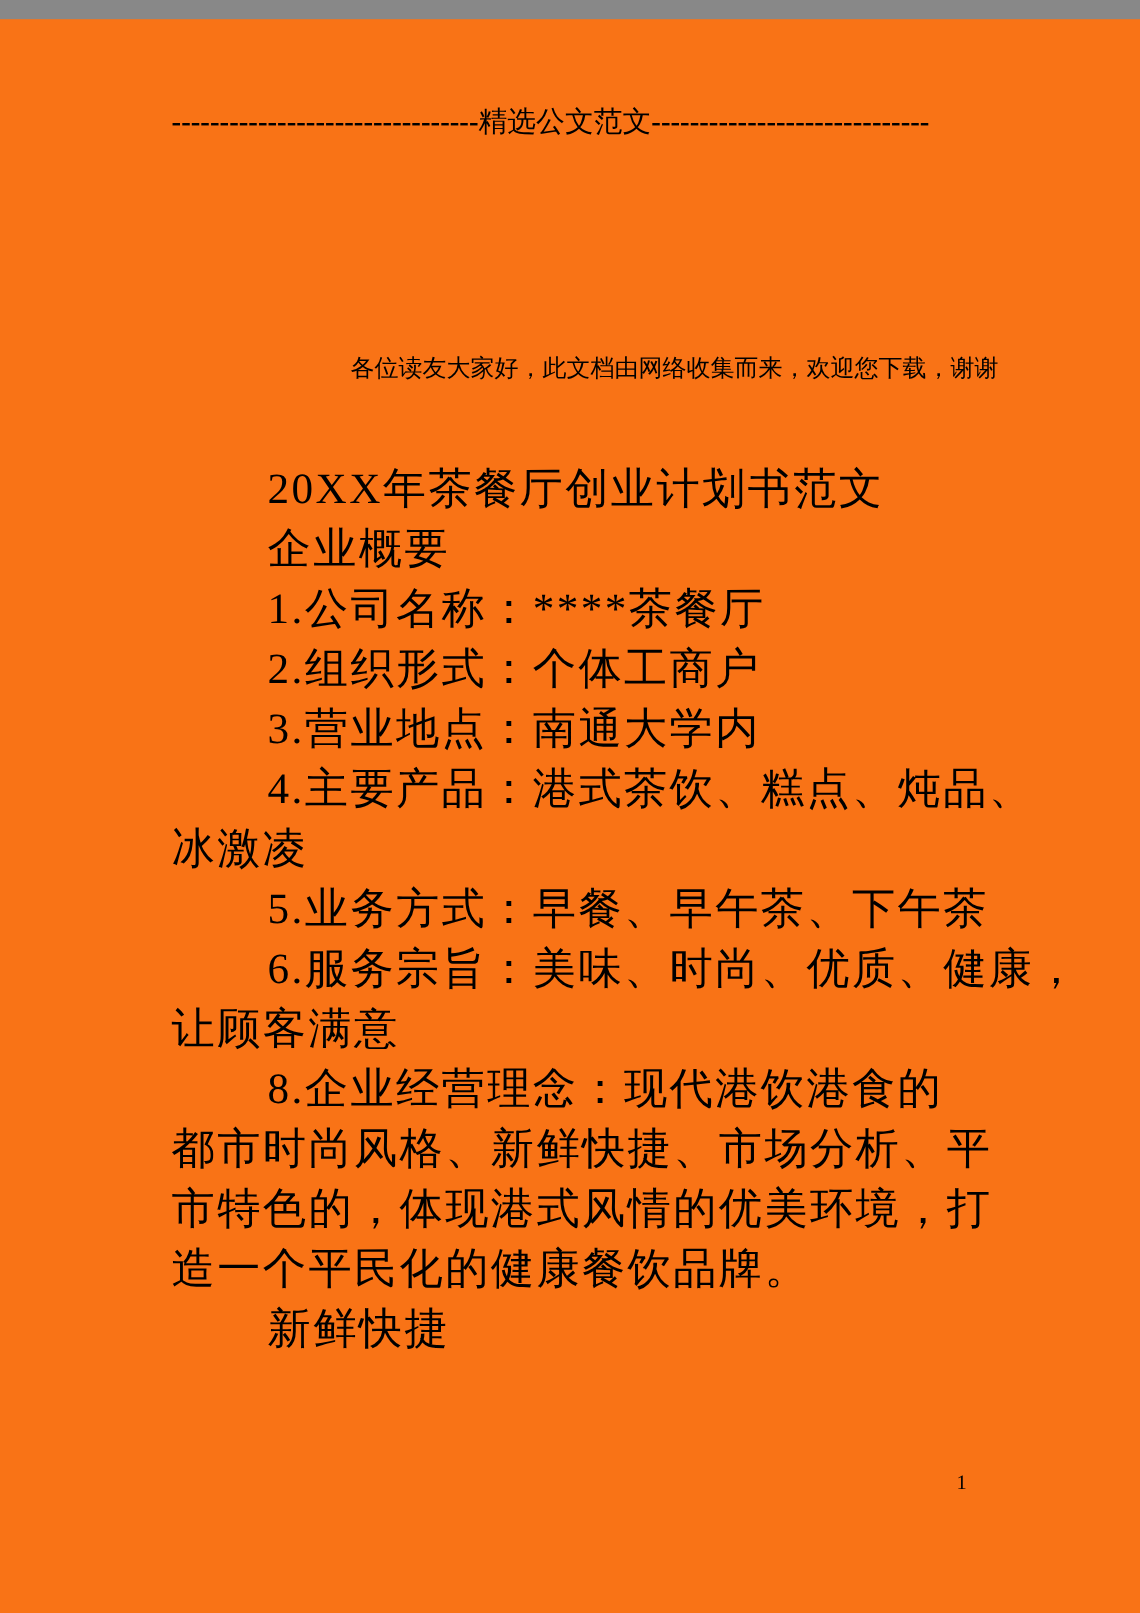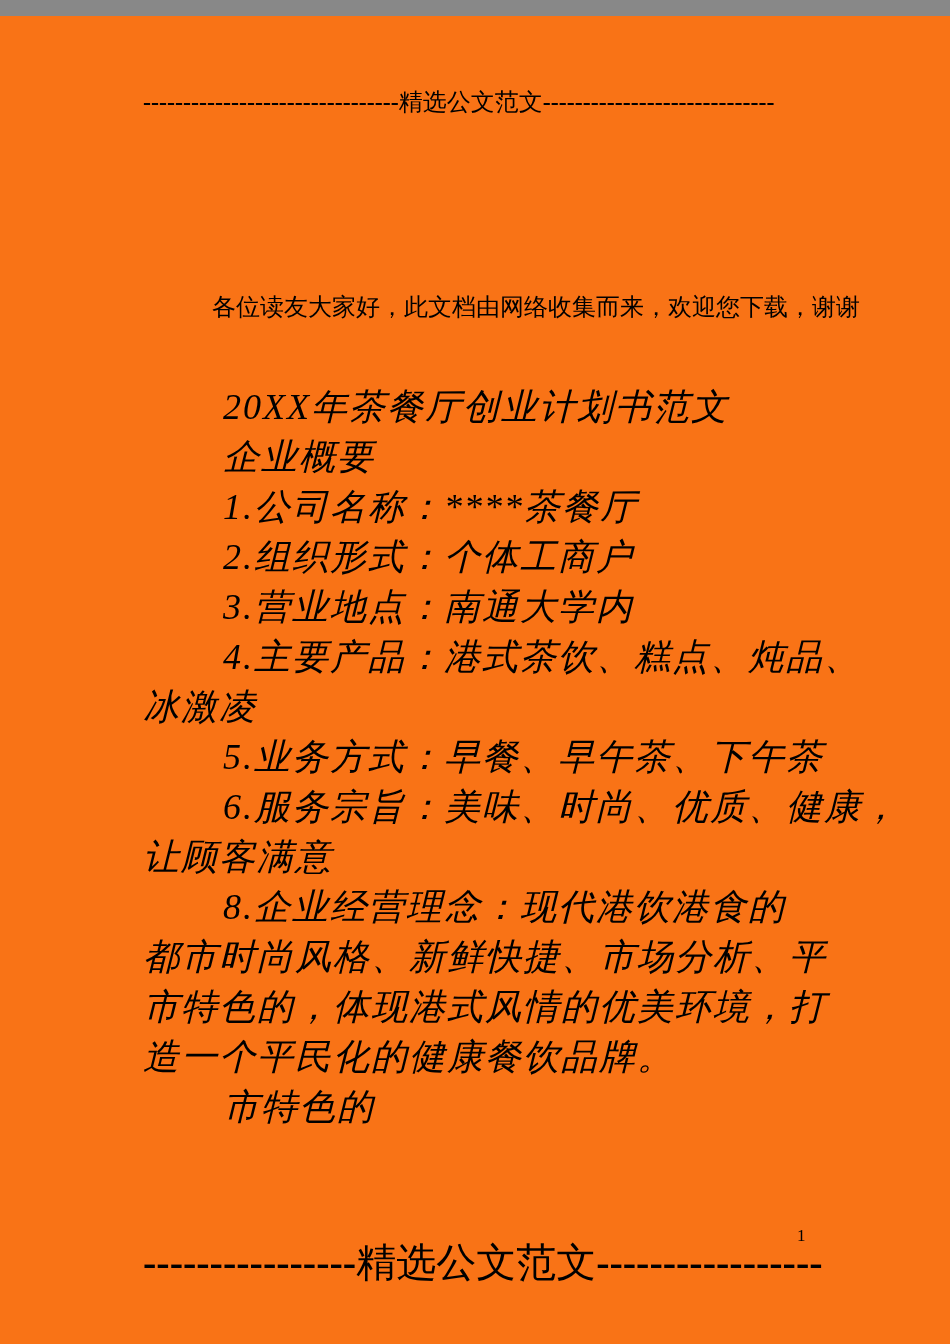--- a/index.html
+++ b/index.html
@@ -21,28 +21,28 @@
   
   .doc-title{
     position:absolute;left:143px;top:124px;width:700px;
     font-size:54px;line-height:72px;font-weight:normal;margin:0;
   }
   .doc-title .t-line1{padding-left:168px;letter-spacing:12px;white-space:nowrap;}
   .doc-title .t-line2{letter-spacing:4px;white-space:nowrap;}
   
   .doc-subtitle{
     position:absolute;left:143px;top:274px;width:700px;
-    font-size:24px;line-height:34px;padding-left:69px;white-space:nowrap;
+    font-size:20px;line-height:34px;padding-left:69px;white-space:nowrap;text-align:center;
   }
   
   .doc-body{
     position:absolute;left:143px;top:366px;width:700px;
     font-size:36px;letter-spacing:2px;
   }
-  .doc-body .line{line-height:50px;white-space:nowrap;font-style:italic;}
+  .doc-body .line{line-height:50px;white-space:nowrap;}
   .doc-body .ind{padding-left:80px;}
   
   .doc-footer{
     position:absolute;left:143px;top:1224px;width:680px;
     font-size:40px;line-height:46px;white-space:nowrap;
   }
   .doc-footer .dashes{font-weight:bold;}
   .page-number{
     position:absolute;left:797px;top:1210px;
     font-size:17px;line-height:20px;
@@ -66,20 +66,19 @@
     <div class="line ind">3.营业地点：南通大学内</div>
     <div class="line ind">4.主要产品：港式茶饮、糕点、炖品、</div>
     <div class="line">冰激凌</div>
     <div class="line ind">5.业务方式：早餐、早午茶、下午茶</div>
     <div class="line ind">6.服务宗旨：美味、时尚、优质、健康，</div>
     <div class="line">让顾客满意</div>
     <div class="line ind">8.企业经营理念：现代港饮港食的</div>
     <div class="line">都市时尚风格、新鲜快捷、市场分析、平</div>
     <div class="line">市特色的，体现港式风情的优美环境，打</div>
     <div class="line">造一个平民化的健康餐饮品牌。</div>
-    <div class="line ind">市特色的</div>
+    <div class="line ind">新鲜快捷</div>
   </div>
 
-  <div class="doc-footer"><span class="dashes">----------------</span><span>精选公文范文</span><span class="dashes">-----------------</span></div>
 
   <div class="page-number">1</div>
 
 </div>
 
 </body></html>

